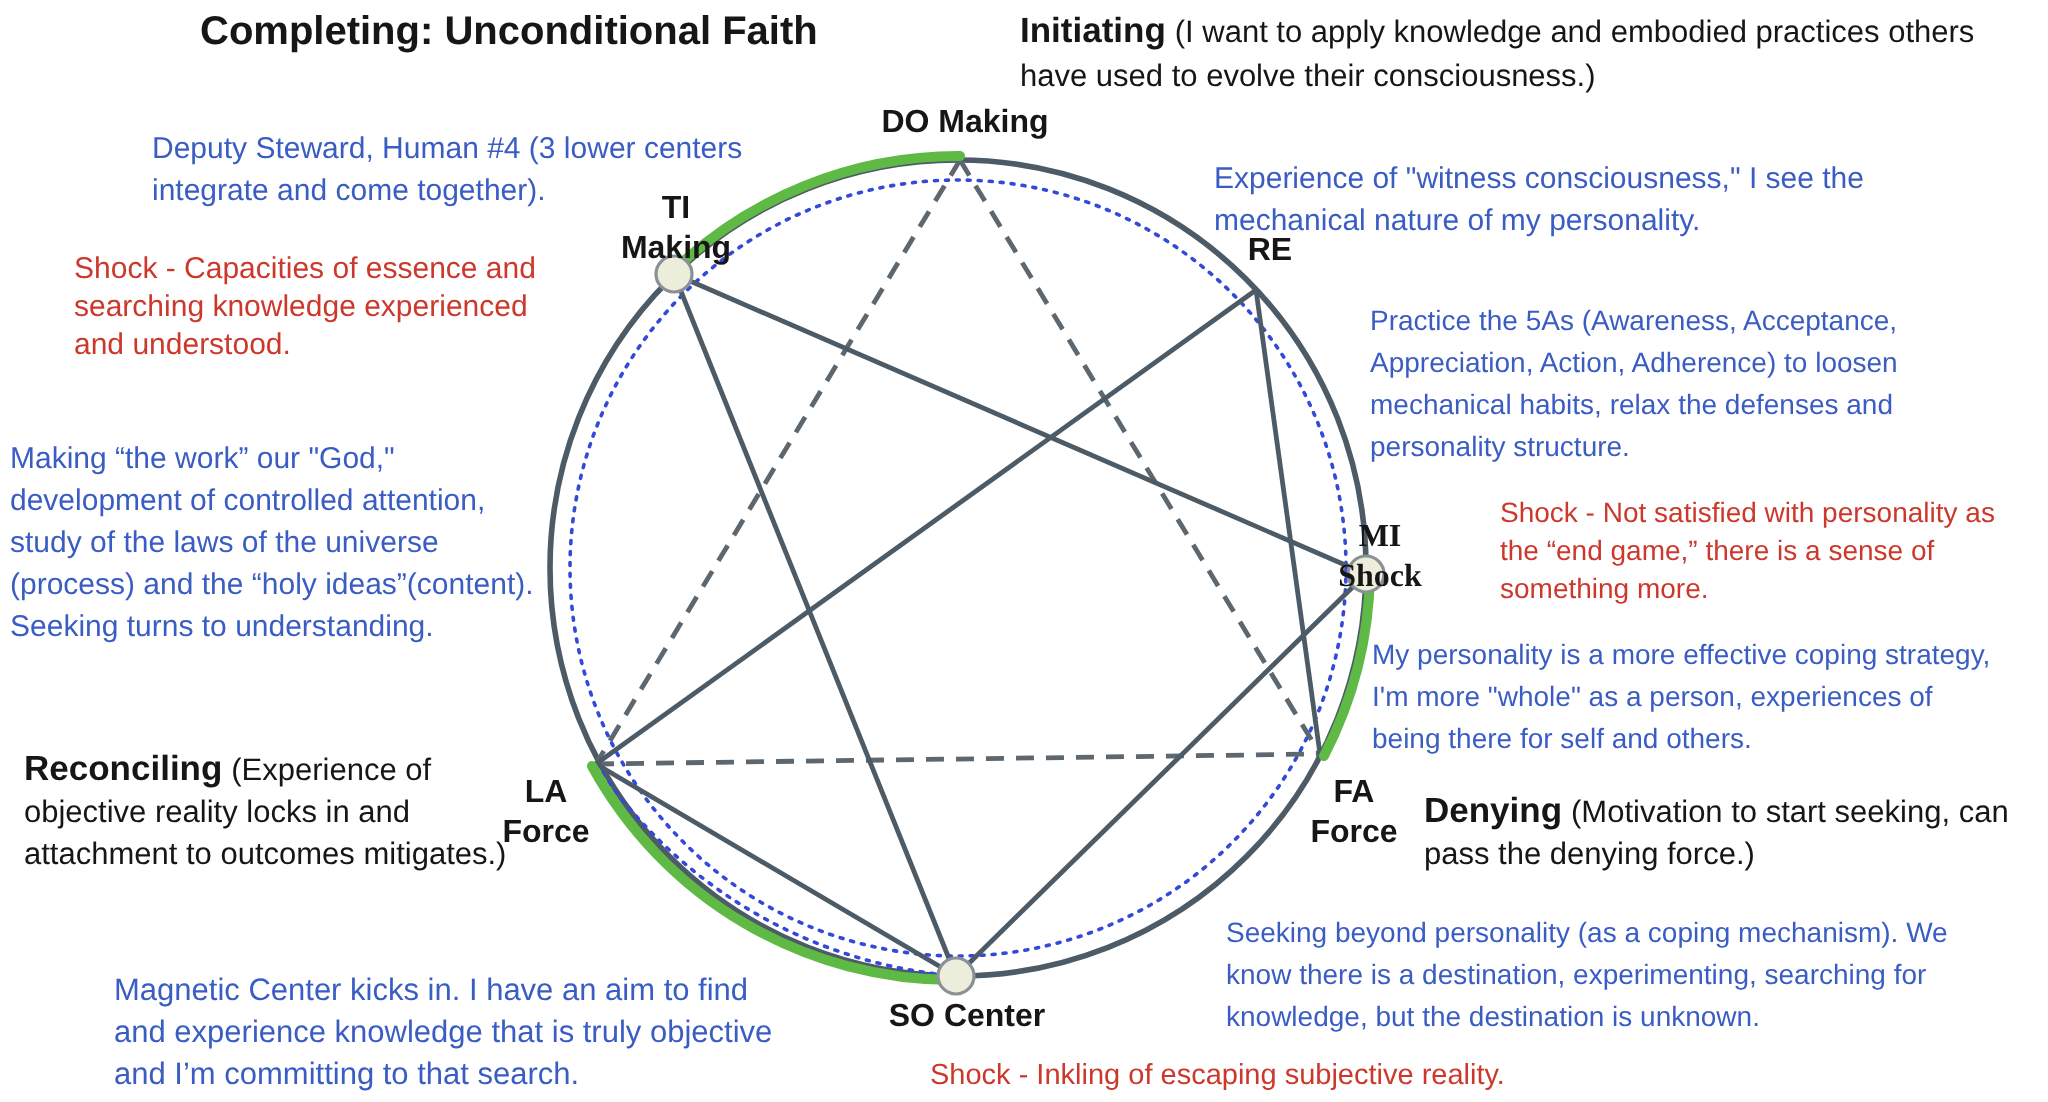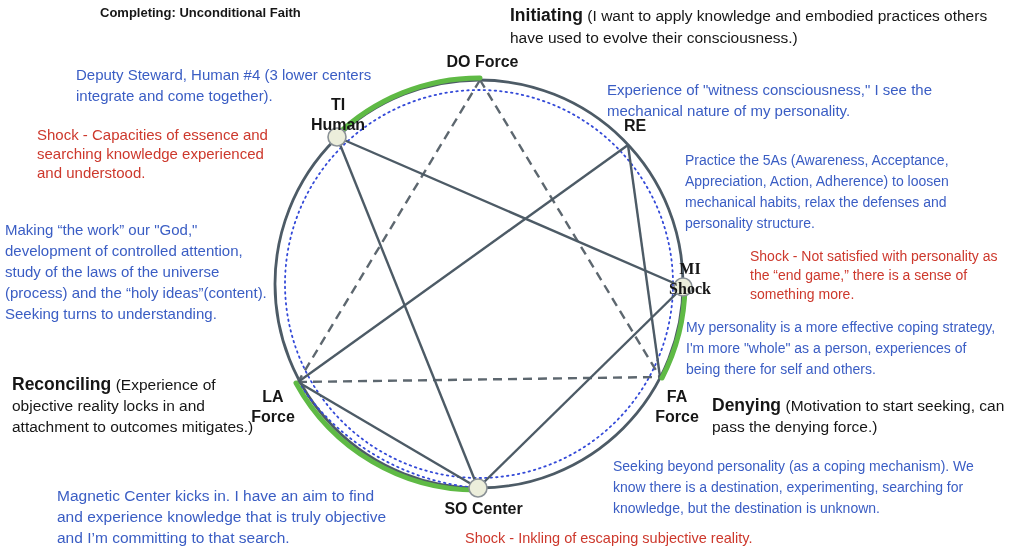--- a/index.html
+++ b/index.html
@@ -14,21 +14,21 @@
   .dotted{fill:none;stroke:var(--c-dotted_circle,#3349d8);stroke-width:1.8;stroke-dasharray:1.5 4;stroke-linecap:round;}
   .chord{stroke:var(--c-circle_stroke,#4d5b66);stroke-width:2.4;}
   .dash{stroke:var(--c-dashed_line,#5d676f);stroke-width:2.4;stroke-dasharray:9 6;}
   .green{fill:none;stroke:var(--c-green_arc,#5fba45);stroke-width:5;stroke-linecap:round;}
   .node{fill:var(--c-node_fill,#eceedb);stroke:var(--c-node_stroke,#8a9196);stroke-width:1.6;}
   .anno{white-space:pre-line;line-height:21px;}
   .blue{color:var(--c-blue_text,#3a5dc4);}
   .red{color:var(--c-red_text,#cd382c);line-height:19px;}
   .heading-term{font-weight:bold;font-size:17.5px;}
   .heading-desc{font-size:15.5px;}
-  .title{font-weight:bold;font-size:13px;white-space:nowrap;}
+  .title{font-weight:bold;font-size:20px;white-space:nowrap;}
   .node-label{white-space:pre-line;font-weight:bold;font-size:16px;line-height:20px;text-align:center;color:var(--c-heading_text,#161616);}
 </style>
 </head>
 <body>
 
 <div class="canvas">
 
   <svg width="1024" height="551" viewBox="0 0 1024 551">
     <circle class="ring" cx="479" cy="284" r="204"></circle>
     <circle class="dotted" cx="479" cy="284" r="194"></circle>
@@ -47,31 +47,31 @@
 
     <path class="green" d="M 336 136 A 206 206 0 0 1 480 78"></path>
     <path class="green" d="M 685 287 A 206 206 0 0 1 662 378"></path>
     <path class="green" d="M 296 383 A 206 206 0 0 0 478 490"></path>
 
     <circle class="node" cx="337" cy="137" r="9"></circle>
     <circle class="node" cx="683" cy="287" r="9"></circle>
     <circle class="node" cx="478" cy="488" r="9"></circle>
   </svg>
 
-  <div class="abs node-label" style="left:440px;top:52px;width:85px;">DO Force</div>
+  <div class="abs node-label" style="left:440px;top:52px;width:85px;">DO Making</div>
   <div class="abs node-label" style="left:613px;top:116px;width:44px;">RE</div>
   <div class="abs node-label" style="left:656px;top:259px;width:68px;font-family:Liberation Serif, serif;">MI
 Shock</div>
   <div class="abs node-label" style="left:646px;top:387px;width:62px;">FA
 Force</div>
   <div class="abs node-label" style="left:436px;top:499px;width:95px;">SO Center</div>
   <div class="abs node-label" style="left:242px;top:387px;width:62px;">LA
 Force</div>
   <div class="abs node-label" style="left:305px;top:95px;width:66px;">TI
-Human</div>
+Making</div>
 
   <div class="abs title" style="left:100px;top:5px;">Completing: Unconditional Faith</div>
 
   <div class="abs" style="left:12px;top:374px;width:256px;line-height:21px;">
     <span class="heading-term">Reconciling</span>
     <span class="heading-desc">(Experience of objective reality locks in and attachment to outcomes mitigates.)</span>
   </div>
 
   <div class="abs" style="left:510px;top:4px;width:512px;line-height:22px;">
     <span class="heading-term">Initiating</span>

